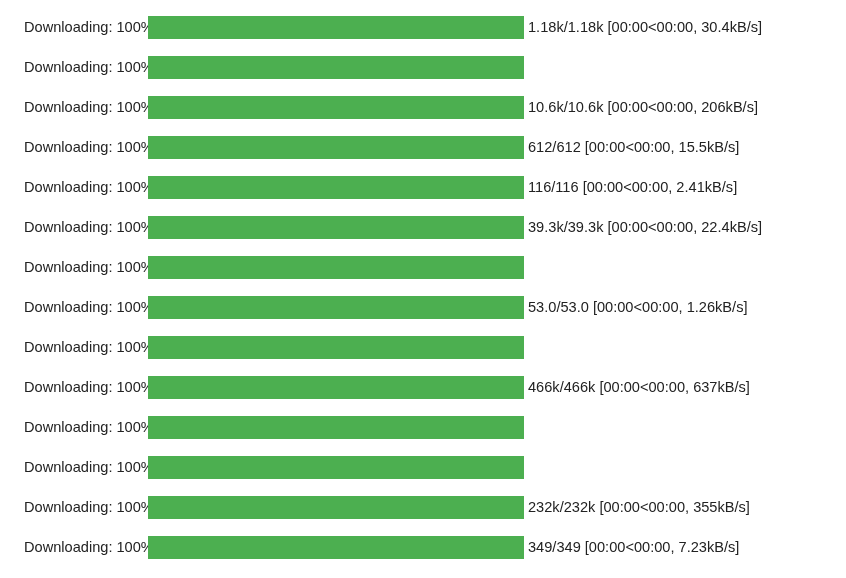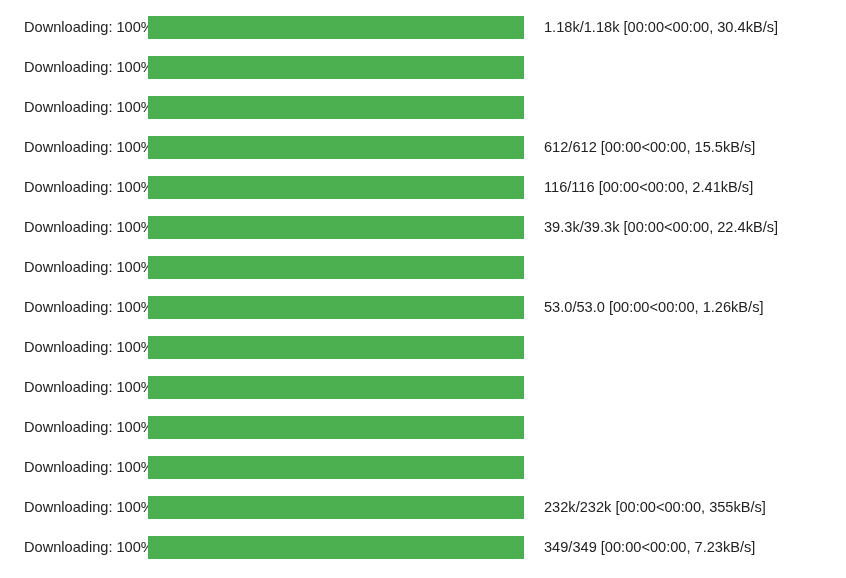--- a/index.html
+++ b/index.html
@@ -38,21 +38,21 @@
     background: #ffffff;
     position: relative;
     overflow: hidden;
     flex: none;
   }
   .bar-fill {
     height: 100%;
     background: #4caf50;
   }
   .row-stats {
-    padding-left: 20px;
+    padding-left: 4px;
     font-size: 14.6px;
     color: #222222;
     white-space: nowrap;
     line-height: 1;
   }
 </style>
 </head>
 <body>
 
 <div id="progress-list">
@@ -67,20 +67,21 @@
       <div class="row-label">Downloading: 100%</div>
       <div class="bar-track">
         <div class="bar-fill" style="width: 100%; background: rgb(76, 175, 80);"></div>
       </div>
     </div>
     <div class="progress-row">
       <div class="row-label">Downloading: 100%</div>
       <div class="bar-track">
         <div class="bar-fill" style="width: 100%; background: rgb(76, 175, 80);"></div>
       </div>
+      <div class="row-stats">10.6k/10.6k [00:00&lt;00:00, 206kB/s]</div>
     </div>
     <div class="progress-row">
       <div class="row-label">Downloading: 100%</div>
       <div class="bar-track">
         <div class="bar-fill" style="width: 100%; background: rgb(76, 175, 80);"></div>
       </div>
       <div class="row-stats">612/612 [00:00&lt;00:00, 15.5kB/s]</div>
     </div>
     <div class="progress-row">
       <div class="row-label">Downloading: 100%</div>
@@ -113,20 +114,21 @@
       <div class="row-label">Downloading: 100%</div>
       <div class="bar-track">
         <div class="bar-fill" style="width: 100%; background: rgb(76, 175, 80);"></div>
       </div>
     </div>
     <div class="progress-row">
       <div class="row-label">Downloading: 100%</div>
       <div class="bar-track">
         <div class="bar-fill" style="width: 100%; background: rgb(76, 175, 80);"></div>
       </div>
+      <div class="row-stats">466k/466k [00:00&lt;00:00, 637kB/s]</div>
     </div>
     <div class="progress-row">
       <div class="row-label">Downloading: 100%</div>
       <div class="bar-track">
         <div class="bar-fill" style="width: 100%; background: rgb(76, 175, 80);"></div>
       </div>
     </div>
     <div class="progress-row">
       <div class="row-label">Downloading: 100%</div>
       <div class="bar-track">

